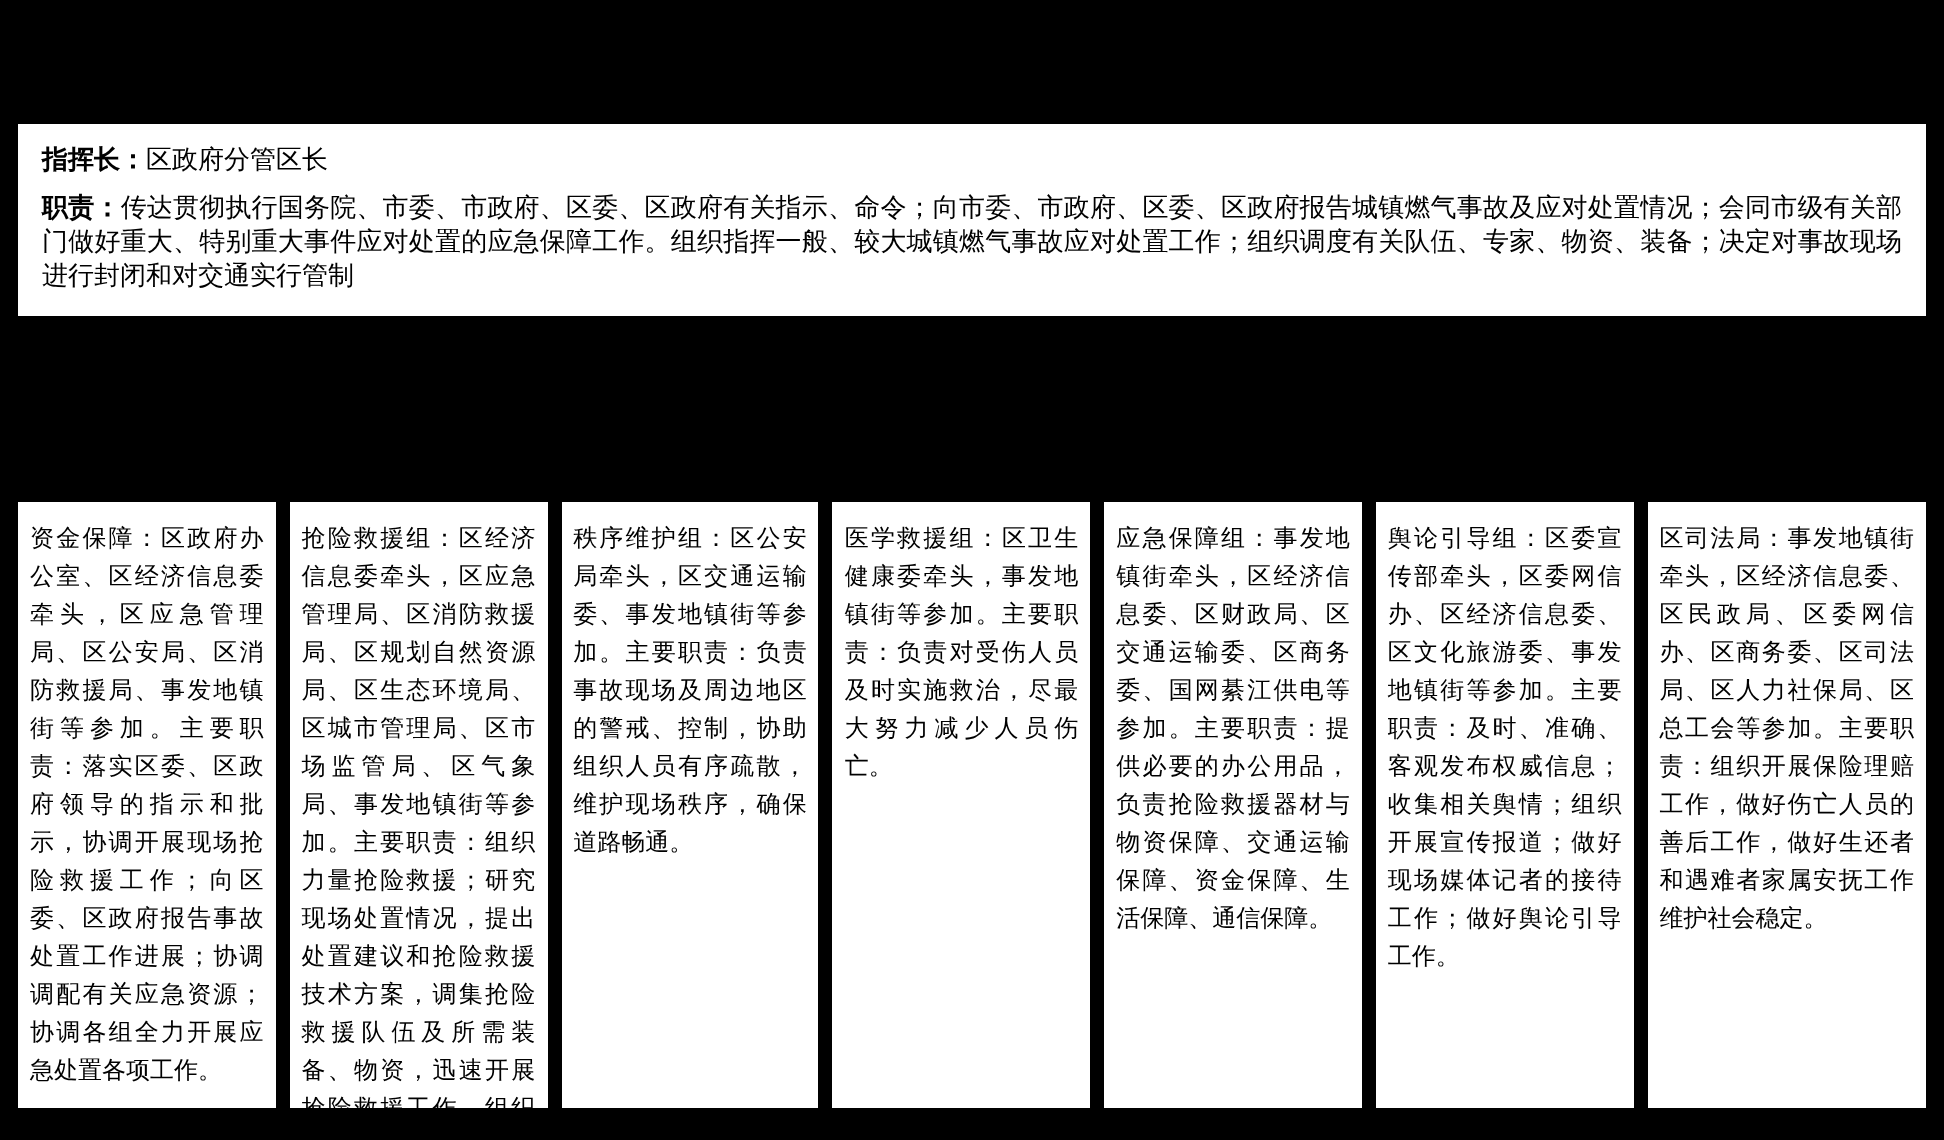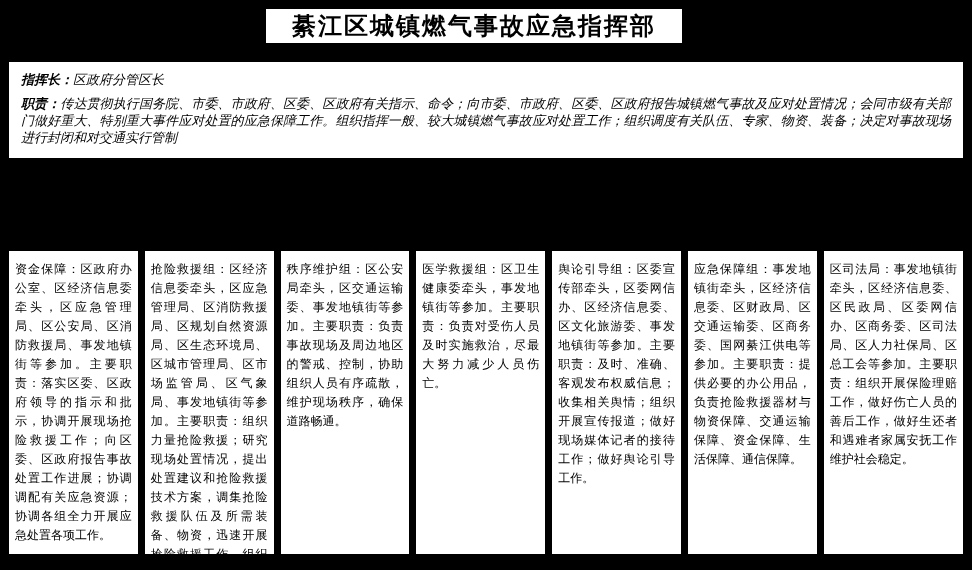--- a/index.html
+++ b/index.html
@@ -20,21 +20,21 @@
     font-size:24px;font-weight:bold;letter-spacing:2px;
     white-space:nowrap;
   }
   .header-box{
     position:absolute;left:8px;top:61px;
     width:956px;height:98px;
     box-sizing:border-box;
     background:#fff;border:1px solid #000;
     padding:7px 12px 4px 12px;
   }
-  .hline{margin:0;font-size:13px;line-height:16px;font-style:italic;}
+  .hline{margin:0;font-size:13px;line-height:16px;}
   .hline-commander{margin-top:3px;}
   .hline-deputy{margin-top:13px;}
   .hline-duties{margin-top:7px;line-height:17px;text-align:justify;word-break:break-all;}
   .hlabel{font-weight:bold;}
   .groups-row{
     position:absolute;left:8px;top:250px;
     width:956px;height:305px;
     display:flex;gap:5px;
   }
   .group-box{
@@ -47,23 +47,20 @@
     word-break:break-all;
     overflow:hidden;
   }
   .group-box.wide{flex:1.09 1 0;}
 </style>
 </head>
 <body>
 
 <div class="page">
 
-  <div class="title-box">
-    <span>綦江区城镇燃气事故应急指挥部</span>
-  </div>
 
   <div class="header-box">
     <p class="hline hline-commander"><span class="hlabel">指挥长：</span><span>区政府分管区长</span></p>
     <p class="hline hline-duties"><span class="hlabel">职责：</span><span>传达贯彻执行国务院、市委、市政府、区委、区政府有关指示、命令；向市委、市政府、区委、区政府报告城镇燃气事故及应对处置情况；会同市级有关部门做好重大、特别重大事件应对处置的应急保障工作。组织指挥一般、较大城镇燃气事故应对处置工作；组织调度有关队伍、专家、物资、装备；决定对事故现场进行封闭和对交通实行管制</span></p>
   </div>
 
   <div class="groups-row">
 
     <div class="group-box">
       <span>资金保障：</span><span>区政府办公室、区经济信息委牵头，区应急管理局、区公安局、区消防救援局、事发地镇街等参加。主要职责：落实区委、区政府领导的指示和批示，协调开展现场抢险救援工作；向区委、区政府报告事故处置工作进展；协调调配有关应急资源；协调各组全力开展应急处置各项工作。</span>
@@ -75,25 +72,25 @@
 
     <div class="group-box">
       <span>秩序维护组：</span><span>区公安局牵头，区交通运输委、事发地镇街等参加。主要职责：负责事故现场及周边地区的警戒、控制，协助组织人员有序疏散，维护现场秩序，确保道路畅通。</span>
     </div>
 
     <div class="group-box">
       <span>医学救援组：</span><span>区卫生健康委牵头，事发地镇街等参加。主要职责：负责对受伤人员及时实施救治，尽最大努力减少人员伤亡。</span>
     </div>
 
     <div class="group-box">
-      <span>舆论引导组：</span><span>区委宣传部牵头，区委网信办、区经济信息委、区文化旅游委、事发地镇街等参加。主要职责：及时、准确、客观发布权威信息；收集相关舆情；组织开展宣传报道；做好现场媒体记者的接待工作；做好舆论引导工作。</span>
+      <span>应急保障组：</span><span>事发地镇街牵头，区经济信息委、区财政局、区交通运输委、区商务委、国网綦江供电等参加。主要职责：提供必要的办公用品，负责抢险救援器材与物资保障、交通运输保障、资金保障、生活保障、通信保障。</span>
     </div>
 
     <div class="group-box">
-      <span>应急保障组：</span><span>事发地镇街牵头，区经济信息委、区财政局、区交通运输委、区商务委、国网綦江供电等参加。主要职责：提供必要的办公用品，负责抢险救援器材与物资保障、交通运输保障、资金保障、生活保障、通信保障。</span>
+      <span>舆论引导组：</span><span>区委宣传部牵头，区委网信办、区经济信息委、区文化旅游委、事发地镇街等参加。主要职责：及时、准确、客观发布权威信息；收集相关舆情；组织开展宣传报道；做好现场媒体记者的接待工作；做好舆论引导工作。</span>
     </div>
 
     <div class="group-box wide">
       <span>区司法局：</span><span>事发地镇街牵头，区经济信息委、区民政局、区委网信办、区商务委、区司法局、区人力社保局、区总工会等参加。主要职责：组织开展保险理赔工作，做好伤亡人员的善后工作，做好生还者和遇难者家属安抚工作维护社会稳定。</span>
     </div>
 
 
   </div>
 
 </div>

